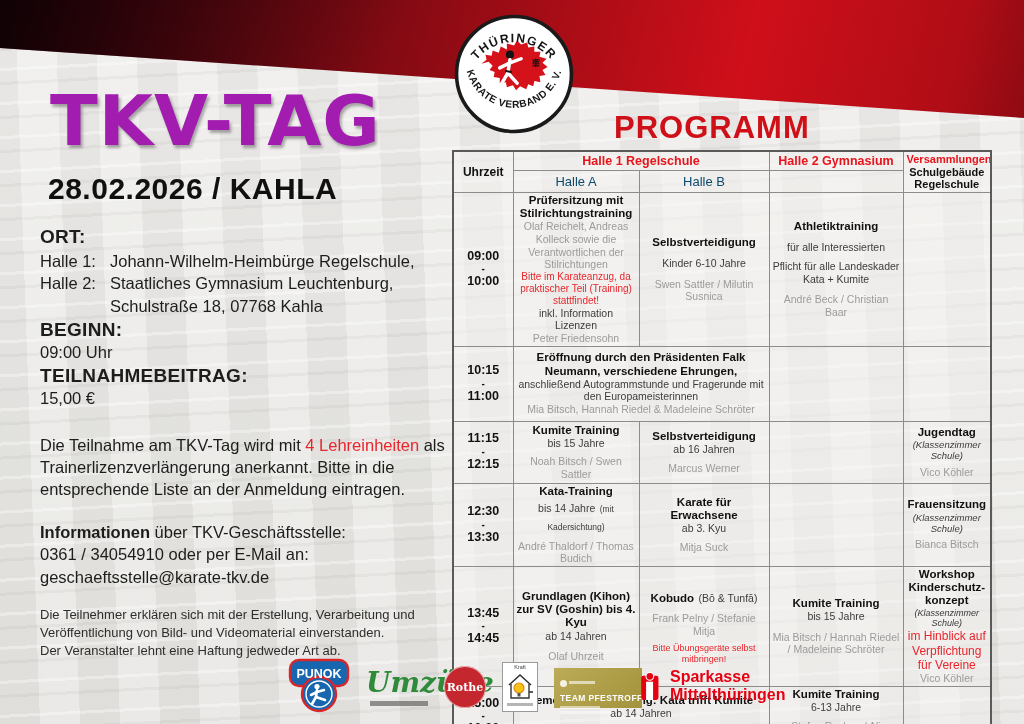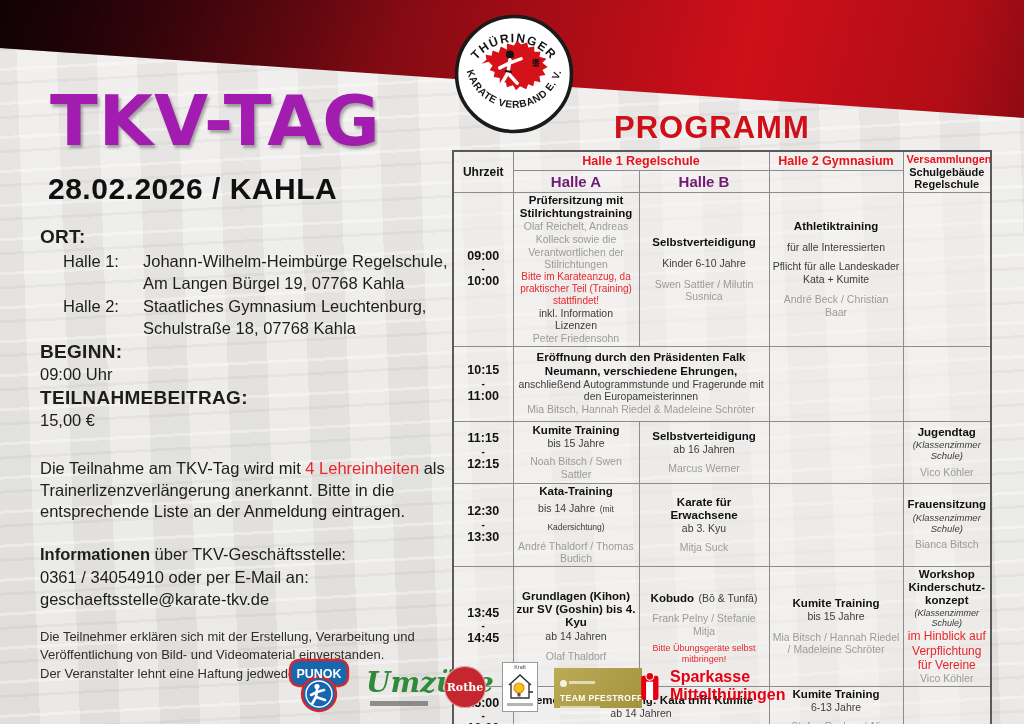--- a/index.html
+++ b/index.html
@@ -22,34 +22,34 @@
   
   .logo{position:absolute;left:453px;top:13px;width:122px;height:122px;z-index:3;}
   .logo-kanji{position:absolute;left:531px;top:51px;z-index:4;writing-mode:vertical-rl;font-size:8px;line-height:1;color:#111;letter-spacing:1px;}
   
   .event-title{position:absolute;left:50px;top:80px;z-index:2;font-size:70px;font-weight:800;color:#a21caf;letter-spacing:1px;
     text-shadow:2px 3px 3px rgba(70,70,70,.45);font-family:"DejaVu Sans","Liberation Sans",sans-serif;}
   .event-date{position:absolute;left:48px;top:172px;width:380px;text-align:left;z-index:2;font-size:30px;font-weight:bold;color:#101010;letter-spacing:.5px;}
   
   .left-col{position:absolute;left:40px;top:226px;width:412px;z-index:2;color:#1d1d1b;}
   .h-label{font-size:19px;font-weight:bold;letter-spacing:.3px;}
-  .venue-grid{display:grid;grid-template-columns:68px 1fr;column-gap:12px;font-size:16.5px;line-height:1.35;margin-top:2px;margin-left:23px;}
+  .venue-grid{display:grid;grid-template-columns:68px 1fr;column-gap:2px;font-size:16.5px;line-height:1.35;margin-top:2px;}
   .plain{font-size:16.5px;line-height:1.35;}
   .sec{margin-top:2px;}
   .note{margin-top:26px;font-size:16.5px;line-height:1.33;}
   .red-inline{color:#e8262c;}
   .contact{margin-top:20px;font-size:16.5px;line-height:1.35;}
   .disclaimer{margin-top:18px;font-size:13px;line-height:1.4;color:#2e2e2c;}
   
   .program-title{position:absolute;left:614px;top:110px;z-index:2;font-size:31px;font-weight:800;color:#cf1018;letter-spacing:1px;}
   table.schedule{position:absolute;left:452px;top:150px;width:538px;z-index:2;border-collapse:collapse;table-layout:fixed;
     background:rgba(245,244,242,.55);border:2px solid #5a5a5a;}
   table.schedule td{border:1px solid #8c8c8c;padding:1px 3px;text-align:center;vertical-align:middle;overflow:hidden;}
   .red-h{color:#e8131b;font-weight:bold;font-size:12.5px;}
-  .col-h{color:#701a75;font-weight:bold;font-size:15px;}
+  .col-h{color:#0c4a6e;font-weight:normal;font-size:13px;}
   .uhr-h{color:#111;font-weight:bold;font-size:12px;}
   .vers-h{line-height:1.15;font-size:11px;font-weight:bold;color:#111;}
   .vers-h .red-h{font-size:11px;display:block;}
   .time{font-weight:bold;font-size:12.5px;color:#111;line-height:1.25;}
   .time .dash{font-size:10px;line-height:1;}
   .t{font-weight:bold;font-size:11.5px;color:#101010;line-height:1.15;}
   .s{font-size:10.5px;color:#3c3c3c;line-height:1.2;}
   .g{font-size:10.5px;color:#9b9b9b;line-height:1.2;}
   .r{font-size:10px;color:#e8262c;line-height:1.2;}
   .it{font-style:italic;}
@@ -114,21 +114,20 @@
 
   <div class="event-title">TKV-TAG</div>
   <div class="event-date">28.02.2026 / KAHLA</div>
 
   <div class="left-col">
     <div class="h-label">ORT:</div>
     <div class="venue-grid">
       <div>Halle 1:</div>
       <div>
         <div>Johann-Wilhelm-Heimbürge Regelschule,</div>
-        <div>Am Langen Bürgel 19, 07768 Kahla</div>
       </div>
       <div>Halle 2:</div>
       <div>
         <div>Staatliches Gymnasium Leuchtenburg,</div>
         <div>Schulstraße 18, 07768 Kahla</div>
       </div>
     </div>
 
     <div class="sec">
       <div class="h-label">BEGINN:</div>
@@ -278,21 +277,21 @@
 
     <tr style="height:87px">
       <td class="time">
         <div>13:45</div>
             <div class="dash">-</div>
             <div>14:45</div>
       </td>
       <td>
         <div class="t">Grundlagen (Kihon) zur SV (Goshin) bis 4. Kyu</div>
         <div class="s">ab 14 Jahren</div>
-        <div class="g mt8">Olaf Thaldorf</div>
+        <div class="g mt8">Olaf Uhrzeit</div>
       </td>
       <td>
         <div><span class="t">Kobudo</span> <span class="s">(Bō &amp; Tunfā)</span></div>
         <div class="g mt6">Frank Pelny / Stefanie Mitja</div>
         <div class="r mt6" style="font-size:9px">Bitte Übungsgeräte selbst mitbringen!</div>
       </td>
       <td>
         <div class="t">Kumite Training</div>
         <div class="s">bis 15 Jahre</div>
         <div class="g mt8">Mia Bitsch / Hannah Riedel / Madeleine Schröter</div>

